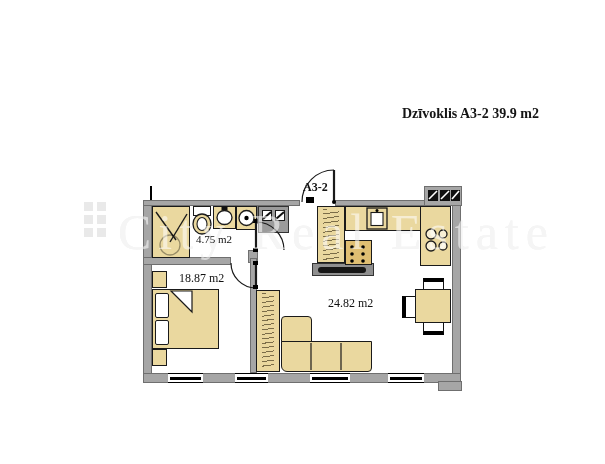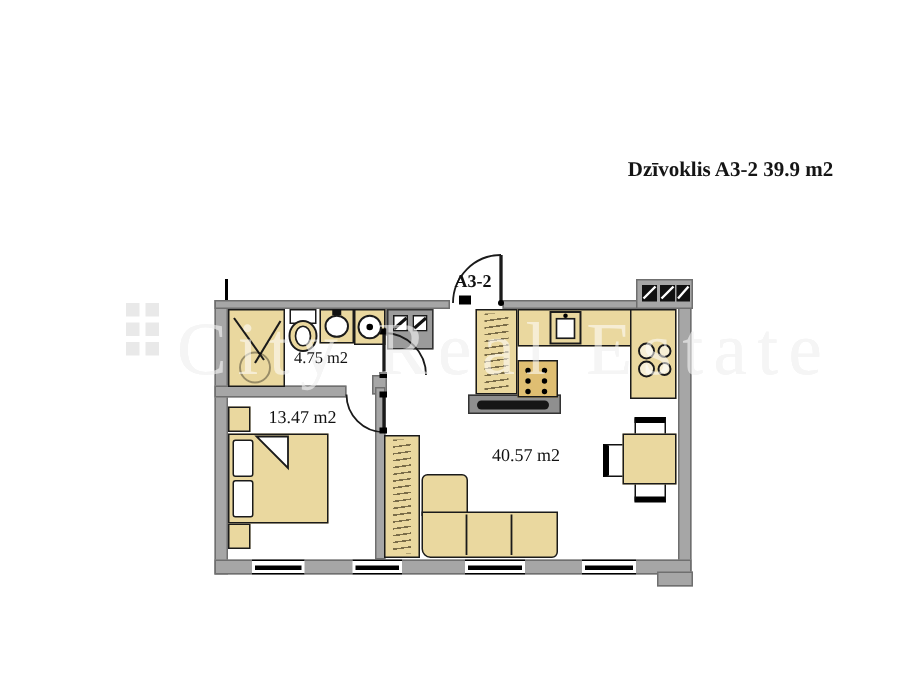--- a/index.html
+++ b/index.html
@@ -1,20 +1,20 @@
 <!DOCTYPE html>
 <html><head>
 <meta charset="utf-8">
 <style>
   html,body{margin:0;padding:0;background:#fff;}
   .stage{position:relative;width:605px;height:464px;background:#fff;overflow:hidden;
          font-family:"Liberation Serif","DejaVu Serif",serif;}
   
   .title{position:absolute;left:112px;top:83px;font-size:17px;color:#151515;z-index:60;letter-spacing:.2px;}
-  .subtitle{position:absolute;left:402px;top:106px;width:170px;text-align:center;font-size:14px;font-weight:700;color:#151515;z-index:60;}
+  .subtitle{position:absolute;left:402px;top:106px;width:170px;text-align:left;font-size:14px;font-weight:700;color:#151515;z-index:60;}
   .arealabel{position:absolute;font-size:11px;font-weight:400;color:#111;z-index:60;white-space:nowrap;}
   .entlabel{position:absolute;left:303px;top:180px;font-size:12px;font-weight:700;color:#111;z-index:60;font-family:Liberation Serif, serif;}
   
   .wm{position:absolute;left:118px;top:203px;font-size:50px;letter-spacing:7px;white-space:nowrap;pointer-events:none;font-family:"Liberation Serif","DejaVu Serif",serif;}
   .wm-under{color:#e9e9e9;z-index:1;}
   .wm-over{color:rgba(255,255,255,0.55);z-index:50;}
   .wm-logo{position:absolute;left:84px;top:202px;width:26px;height:40px;z-index:1;
            display:grid;grid-template-columns:9px 9px;grid-auto-rows:9px;gap:4px;pointer-events:none;}
   .wm-logo span{background:#e9e9e9;display:block;}
   
@@ -192,18 +192,18 @@
 
     <g stroke="#1a1a1a" stroke-width="1.2">
       <path d="M311,343 L311,370"></path>
         <path d="M341,343 L341,370"></path>
     </g>
 
     <path d="M171,291 L192,291 L192,312 Z" fill="#fff" stroke="#1a1a1a" stroke-width="1.2"></path>
   </svg>
 
   <div class="arealabel" style="left:196px;top:233px;">4.75 m2</div>
-  <div class="arealabel" style="left:179px;top:271px;font-size:12px;">13.47 m2</div>
-  <div class="arealabel" style="left:328px;top:296px;font-size:12px;">40.57 m2</div>
+  <div class="arealabel" style="left:179px;top:271px;font-size:12px;">18.87 m2</div>
+  <div class="arealabel" style="left:328px;top:296px;font-size:12px;">24.82 m2</div>
   <div class="entlabel">A3-2</div>
 
   <div class="wm wm-over">City Real Estate</div>
 </div>
 
 </body></html>

